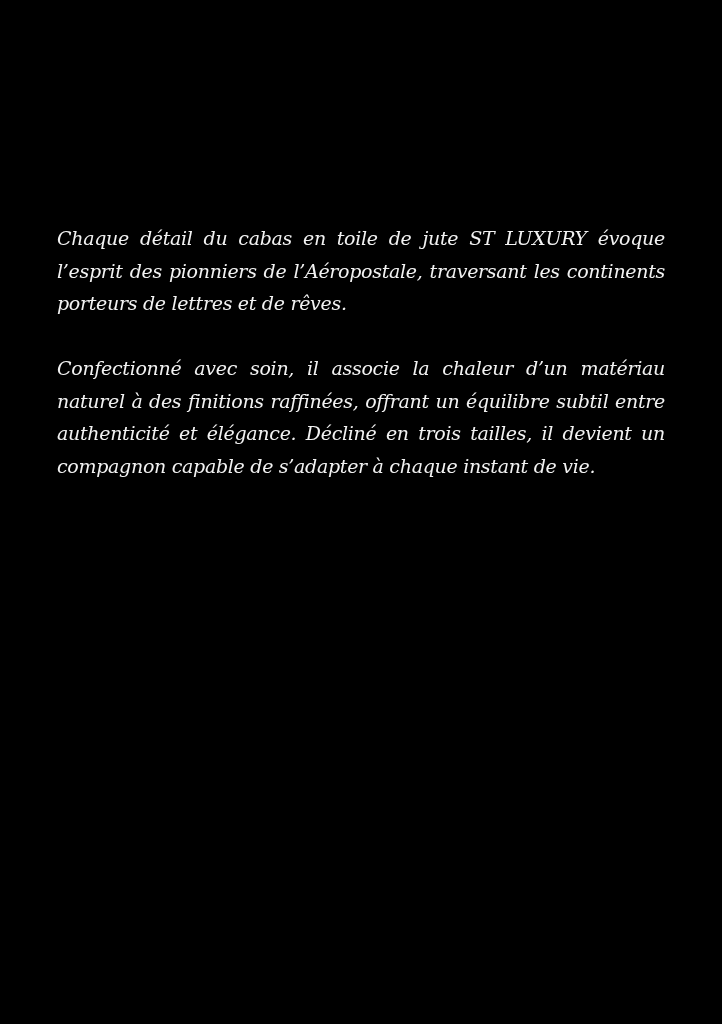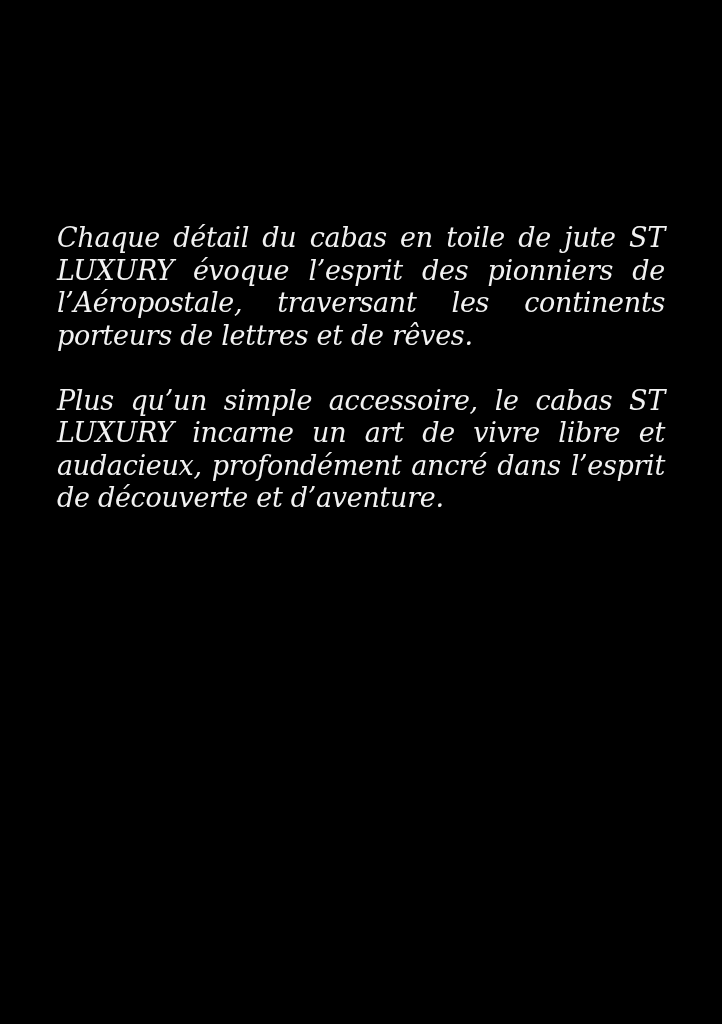--- a/index.html
+++ b/index.html
@@ -14,30 +14,30 @@
       overflow: hidden;
     }
     .page {
       position: absolute;
       left: 57px;
       top: 222px;
       width: 608px;
       color: #f2f2f2;
       font-family: "DejaVu Serif", "Liberation Serif", serif;
       font-style: italic;
-      font-size: 27px;
+      font-size: 19px;
       line-height: 32.5px;
       letter-spacing: -0.3px;
     }
     .para {
       margin: 0 0 32.5px 0;
       text-align: justify;
       text-align-last: left;
     }
     .para:last-child { margin-bottom: 0; }
   </style>
 </head>
 <body>
 
 <div class="page">
   <p class="para">Chaque détail du cabas en toile de jute ST LUXURY évoque l’esprit des pionniers de l’Aéropostale, traversant les continents porteurs de lettres et de rêves.</p>
-  <p class="para">Plus qu’un simple accessoire, le cabas ST LUXURY incarne un art de vivre libre et audacieux, profondément ancré dans l’esprit de découverte et d’aventure.</p>
+  <p class="para">Confectionné avec soin, il associe la chaleur d’un matériau naturel à des finitions raffinées, offrant un équilibre subtil entre authenticité et élégance. Décliné en trois tailles, il devient un compagnon capable de s’adapter à chaque instant de vie.</p>
 </div>
 
 </body></html>

